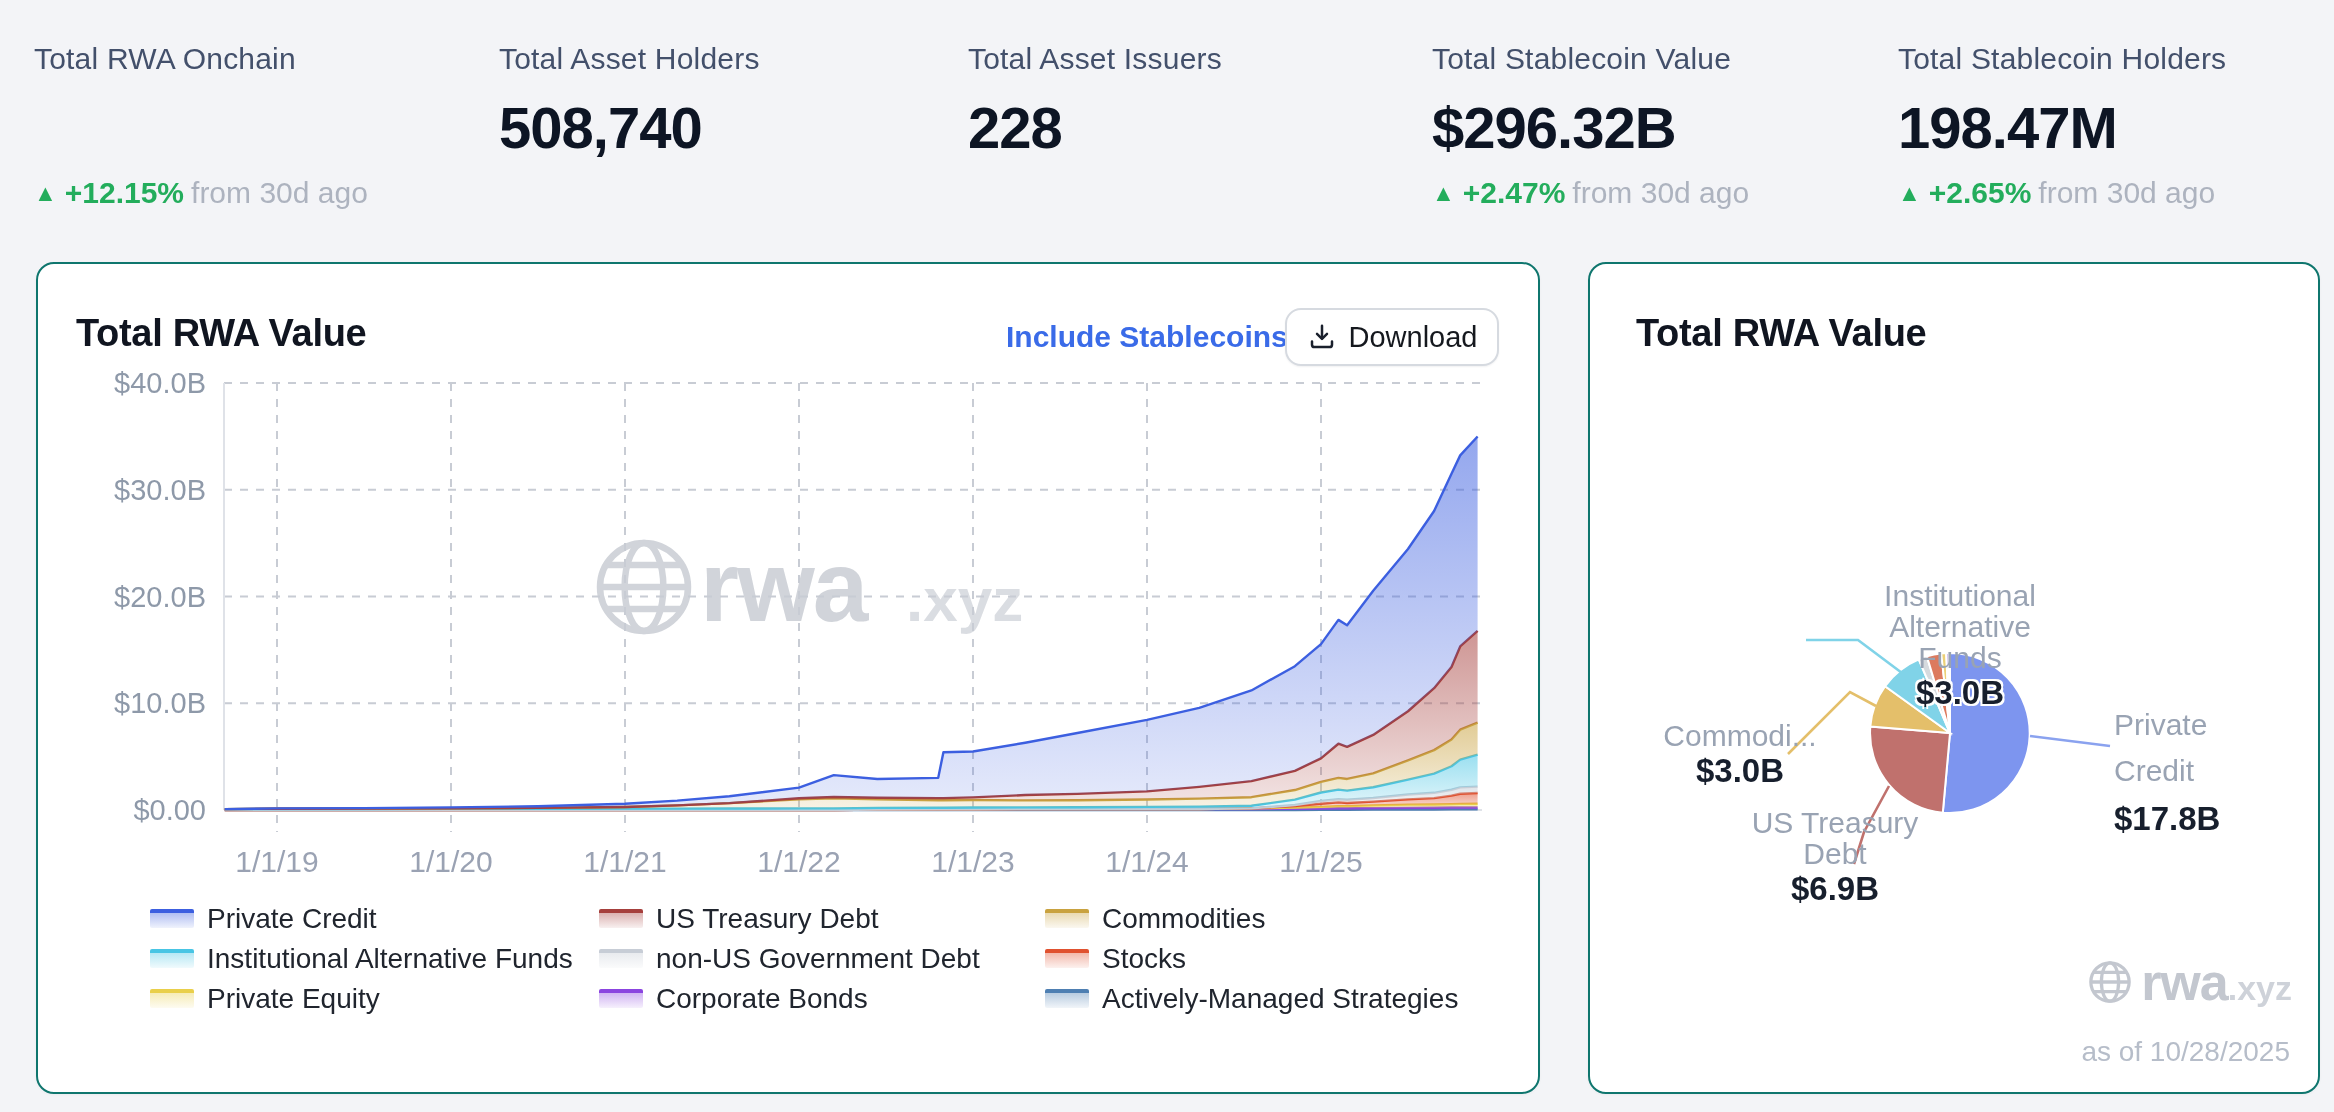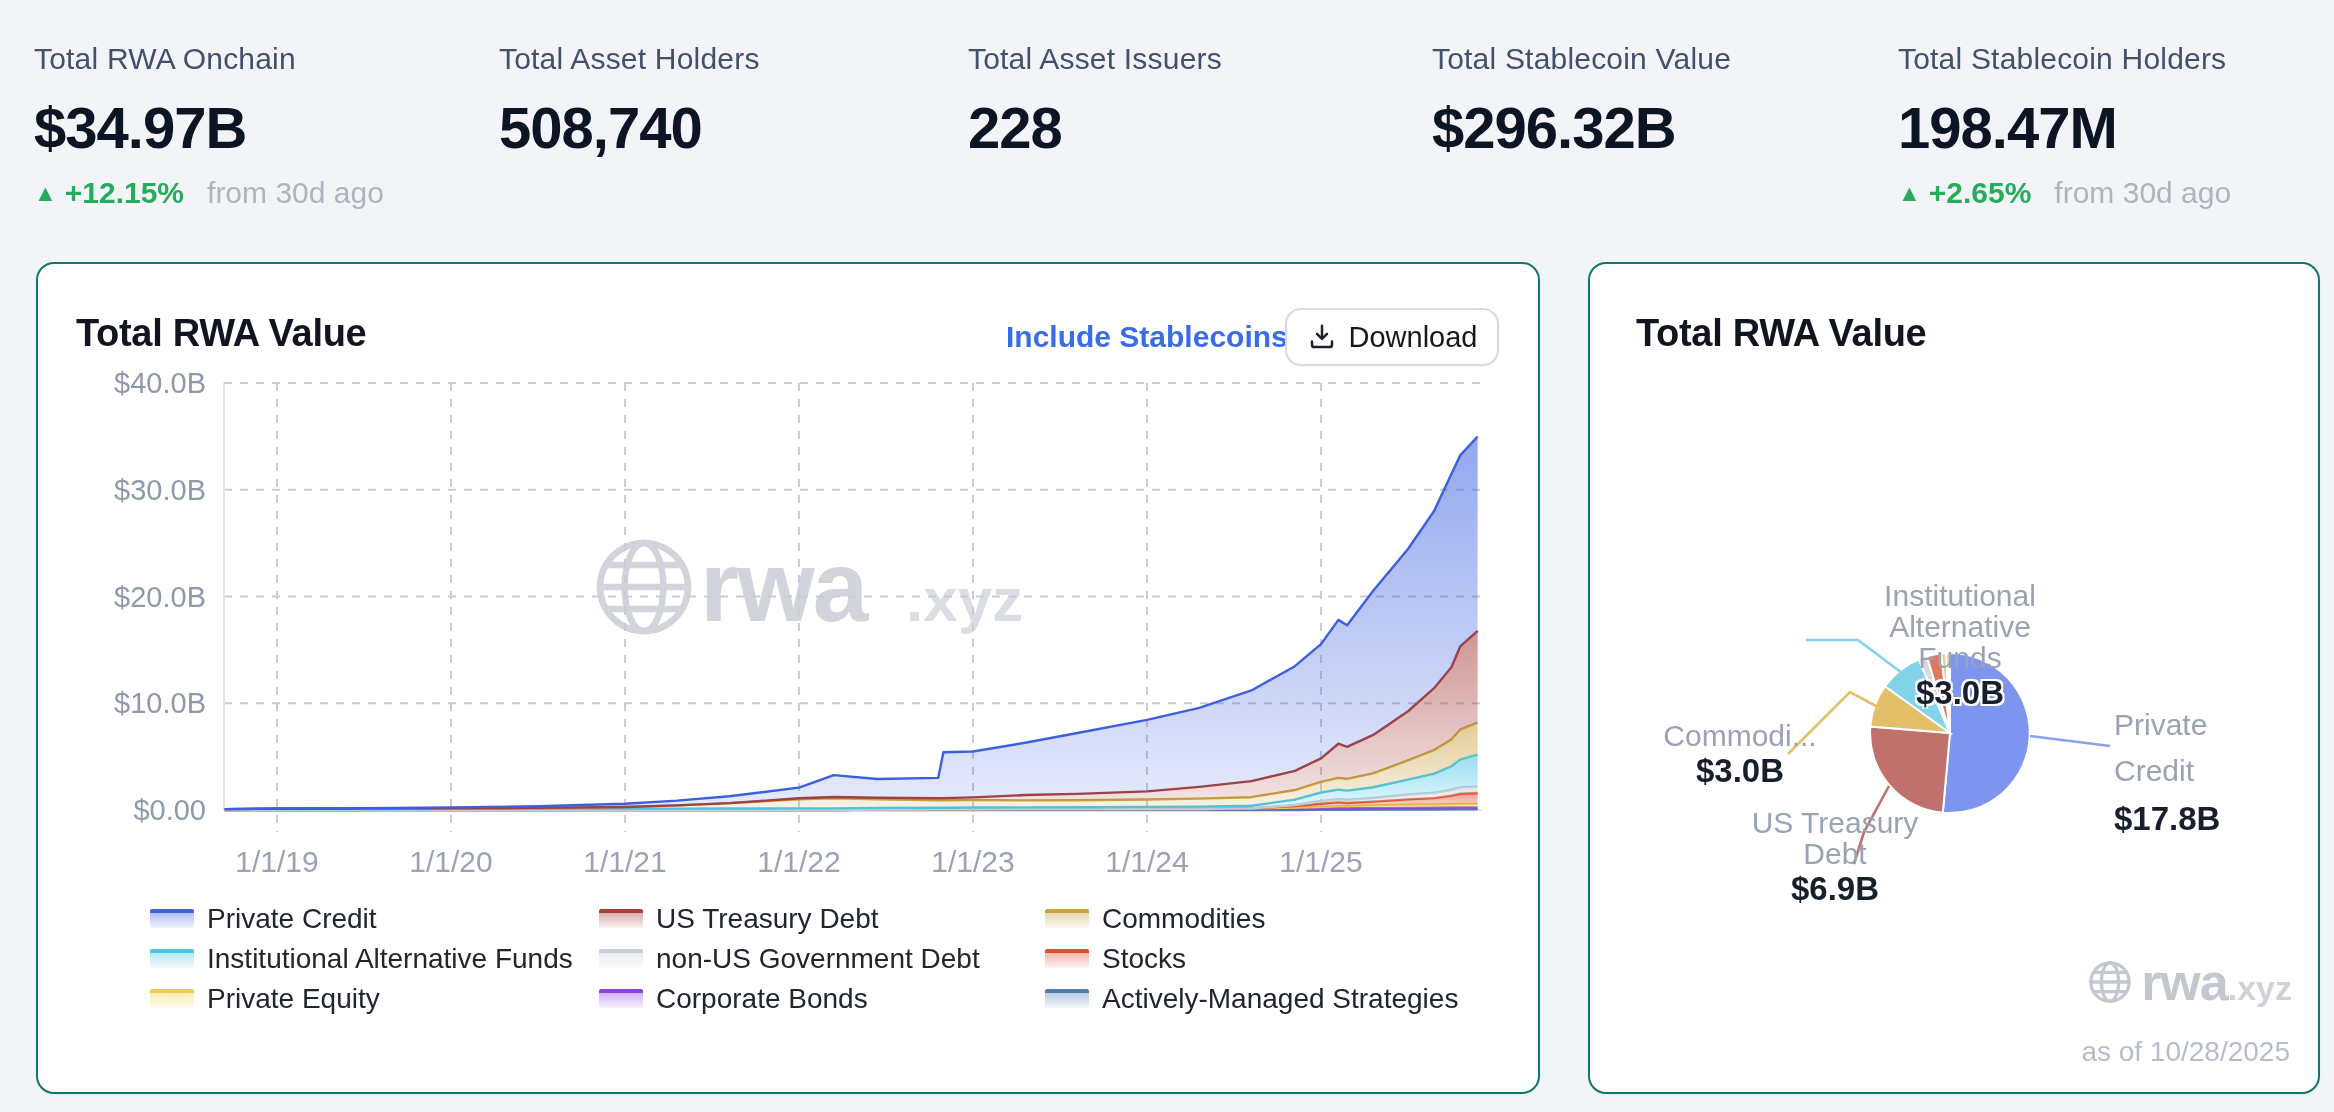--- a/index.html
+++ b/index.html
@@ -10,21 +10,21 @@
     -webkit-font-smoothing:antialiased;
   }
   
   .stats-row{position:absolute;left:0;top:0;width:2334px;height:240px;}
   .stat{position:absolute;top:0;width:440px;height:230px;}
   .stat-label{position:absolute;top:42px;left:0;font-size:30px;font-weight:500;color:#43506b;letter-spacing:.2px;white-space:nowrap;}
   .stat-value{position:absolute;top:94px;left:0;font-size:58px;font-weight:700;color:#0d1524;letter-spacing:-1px;white-space:nowrap;}
   .stat-change{position:absolute;top:176px;left:0;font-size:30px;white-space:nowrap;}
   .stat-change .tri{color:#23ad5c;font-size:23px;vertical-align:2px;margin-right:8px;}
   .stat-change .pct{color:#23ad5c;font-weight:700;}
-  .stat-change .suffix{color:#adb3bf;font-weight:400;margin-left:23px;}
+  .stat-change .suffix{color:#adb3bf;font-weight:400;margin-left:7px;}
   
   .card{position:absolute;top:262px;background:#ffffff;border:2px solid #0f766e;border-radius:18px;box-shadow:0 1px 3px rgba(16,24,40,.04);}
   #card-left{left:36px;width:1500px;height:828px;}
   #card-right{left:1588px;width:728px;height:828px;}
   .card-title{position:absolute;font-size:38px;font-weight:700;color:#101520;letter-spacing:-.3px;white-space:nowrap;}
   #card-left .card-title{left:38px;top:48px;}
   #card-right .card-title{left:46px;top:48px;}
   .include-link{position:absolute;left:968px;top:56px;font-size:30px;font-weight:600;color:#3a6be8;cursor:pointer;white-space:nowrap;}
   .download-btn{
     position:absolute;left:1247px;top:44px;width:214px;height:58px;box-sizing:border-box;
@@ -57,34 +57,34 @@
   .wm-brand{font-size:52px;font-weight:600;color:#c3c7cf;letter-spacing:-1px;}
   .wm-tld{font-size:34px;font-weight:600;color:#ced2d9;}
   .as-of{position:absolute;right:28px;top:772px;font-size:28px;color:#b6bdc9;white-space:nowrap;margin-left:39px;}
 </style>
 </head>
 <body>
 
 <div class="stats-row" id="stats-row">
     <div class="stat" style="left: 34px;">
       <div class="stat-label">Total RWA Onchain</div>
-      <div class="stat-value">$34.97B</div>
       <div class="stat-change"><span class="tri">▲</span><span class="pct">+12.15%</span><span class="suffix">from 30d ago</span></div>
     </div>
     <div class="stat" style="left: 499px;">
       <div class="stat-label">Total Asset Holders</div>
       <div class="stat-value">508,740</div>
     </div>
     <div class="stat" style="left: 968px;">
       <div class="stat-label">Total Asset Issuers</div>
       <div class="stat-value">228</div>
     </div>
     <div class="stat" style="left: 1432px;">
       <div class="stat-label">Total Stablecoin Value</div>
       <div class="stat-value">$296.32B</div>
+      <div class="stat-change"><span class="tri">▲</span><span class="pct">+2.47%</span><span class="suffix">from 30d ago</span></div>
     </div>
     <div class="stat" style="left: 1898px;">
       <div class="stat-label">Total Stablecoin Holders</div>
       <div class="stat-value">198.47M</div>
       <div class="stat-change"><span class="tri">▲</span><span class="pct">+2.65%</span><span class="suffix">from 30d ago</span></div>
     </div>
   </div>
 
 <div class="card" id="card-left">
   <div class="card-title">Total RWA Value</div>

